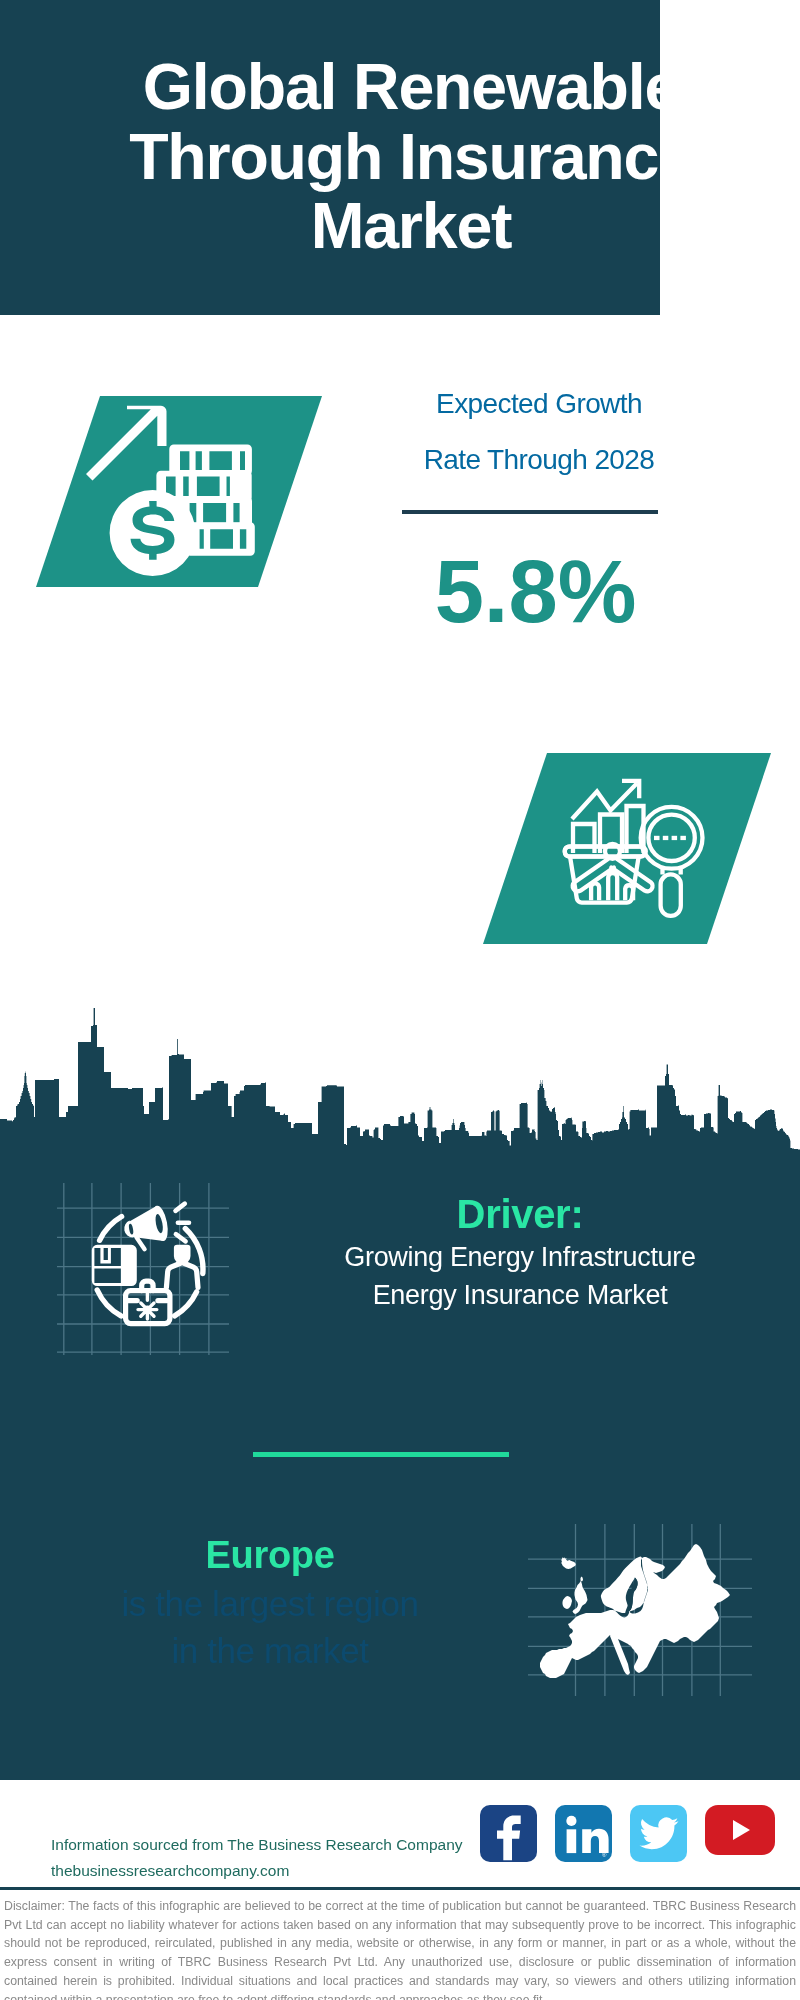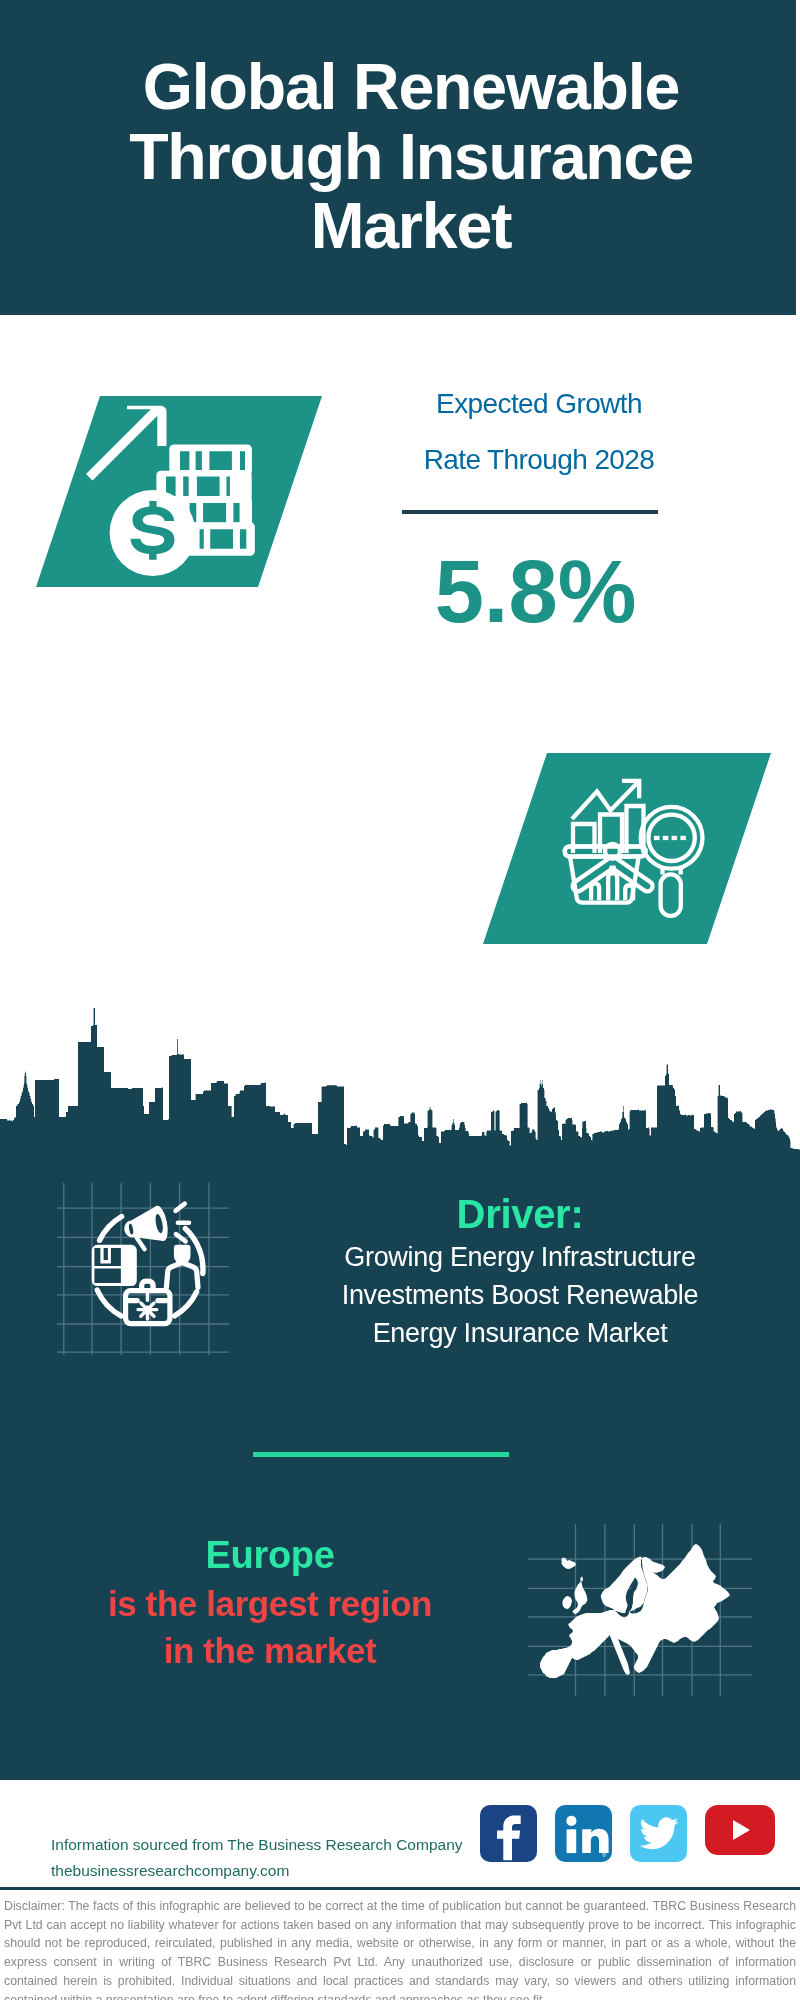--- a/index.html
+++ b/index.html
@@ -3,21 +3,21 @@
 <meta charset="utf-8">
 <title>Global Renewable Energy Insurance Market</title>
 <style>
   html,body{margin:0;padding:0;}
   body{width:800px;height:2000px;background:#ffffff;
        font-family:"Liberation Sans",sans-serif;overflow:hidden;}
   .page{position:relative;width:800px;height:2000px;background:#ffffff;}
   svg{display:block;}
 
   
-  .header{position:absolute;left:0;top:0;width:796px;height:315px;background:#174252;}
+  .header{position:absolute;left:0;top:0;width:660px;height:315px;background:#174252;}
   .header-title{position:absolute;left:71px;top:53px;width:680px;
       color:#ffffff;font-size:64.5px;line-height:69.5px;font-weight:bold;
       text-align:center;letter-spacing:-1.2px;}
 
   
   .para{position:absolute;}
   .stat1-shape{left:30px;top:393px;width:300px;height:196px;}
   .stat1-text{position:absolute;left:329px;top:376px;width:420px;text-align:center;}
   .stat-head{color:#0369a1;font-size:28px;line-height:56px;font-weight:normal;letter-spacing:-0.6px;}
   .stat-rule{height:4px;background:#1d3d4f;width:256px;margin:22px auto 0 auto;}
@@ -36,21 +36,21 @@
   
   .driver-icon{position:absolute;left:57px;top:1183px;width:172px;height:172px;}
   .driver-text{position:absolute;left:270px;top:1182px;width:500px;text-align:center;}
   .driver-label{color:#2ae6a4;font-size:40px;line-height:48px;font-weight:bold;letter-spacing:-0.3px;margin-top:8px;}
   .driver-body{color:#ffffff;font-size:27px;line-height:38px;font-weight:normal;letter-spacing:-0.3px;}
   .divider{position:absolute;left:253px;top:1452px;width:256px;height:5px;background:#20d99b;}
 
   
   .region-text{position:absolute;left:30px;top:1530px;width:480px;text-align:center;}
   .region-name{color:#2ae6a4;font-size:38px;line-height:50px;font-weight:bold;letter-spacing:-0.3px;}
-  .region-body{color:#ef4444;font-size:35px;line-height:47px;font-weight:bold;letter-spacing:-0.4px;}
+  .region-body{color:#0c4a6e;font-size:35px;line-height:47px;font-weight:normal;letter-spacing:-0.4px;}
   .region-map{position:absolute;left:528px;top:1524px;width:224px;height:172px;}
 
   
   .footer-src{position:absolute;left:51px;top:1832px;width:440px;
       color:#1f6b5f;font-size:15.5px;line-height:26px;}
   .socials{position:absolute;left:480px;top:1805px;height:57px;white-space:nowrap;font-size:0;}
   .social{width:57px;height:57px;border-radius:10px;display:inline-block;
       position:relative;vertical-align:top;margin-right:18px;overflow:hidden;
       text-decoration:none;}
   .social svg{width:100%;height:100%;display:block;}
@@ -185,21 +185,20 @@
       </g>
       <g stroke-width="4.6" stroke-linecap="round">
         <path d="M118.5 27.8 l9.3 -7.1 M120.9 39.8 h11.1 M118.9 51.1 l9.7 7.2"></path>
       </g>
     </g>
   </svg>
   <div class="driver-text">
     <div class="driver-label">Driver:</div>
     <div class="driver-body">
       <div>Growing Energy Infrastructure</div>
-      <div>Investments Boost Renewable</div>
       <div>Energy Insurance Market</div>
     </div>
   </div>
   <div class="divider"></div>
 
   <svg class="region-map" viewBox="0 0 224 172">
     <g stroke="#4c7686" stroke-width="1.3" fill="none">
       <path d="M47.5 0 V172 M76.9 0 V172 M106.3 0 V172 M134.5 0 V172 M163.9 0 V172 M192.3 0 V172"></path>
       <path d="M0 35.1 H224 M0 64.4 H224 M0 92.9 H224 M0 122.3 H224 M0 150.8 H224"></path>
     </g>

